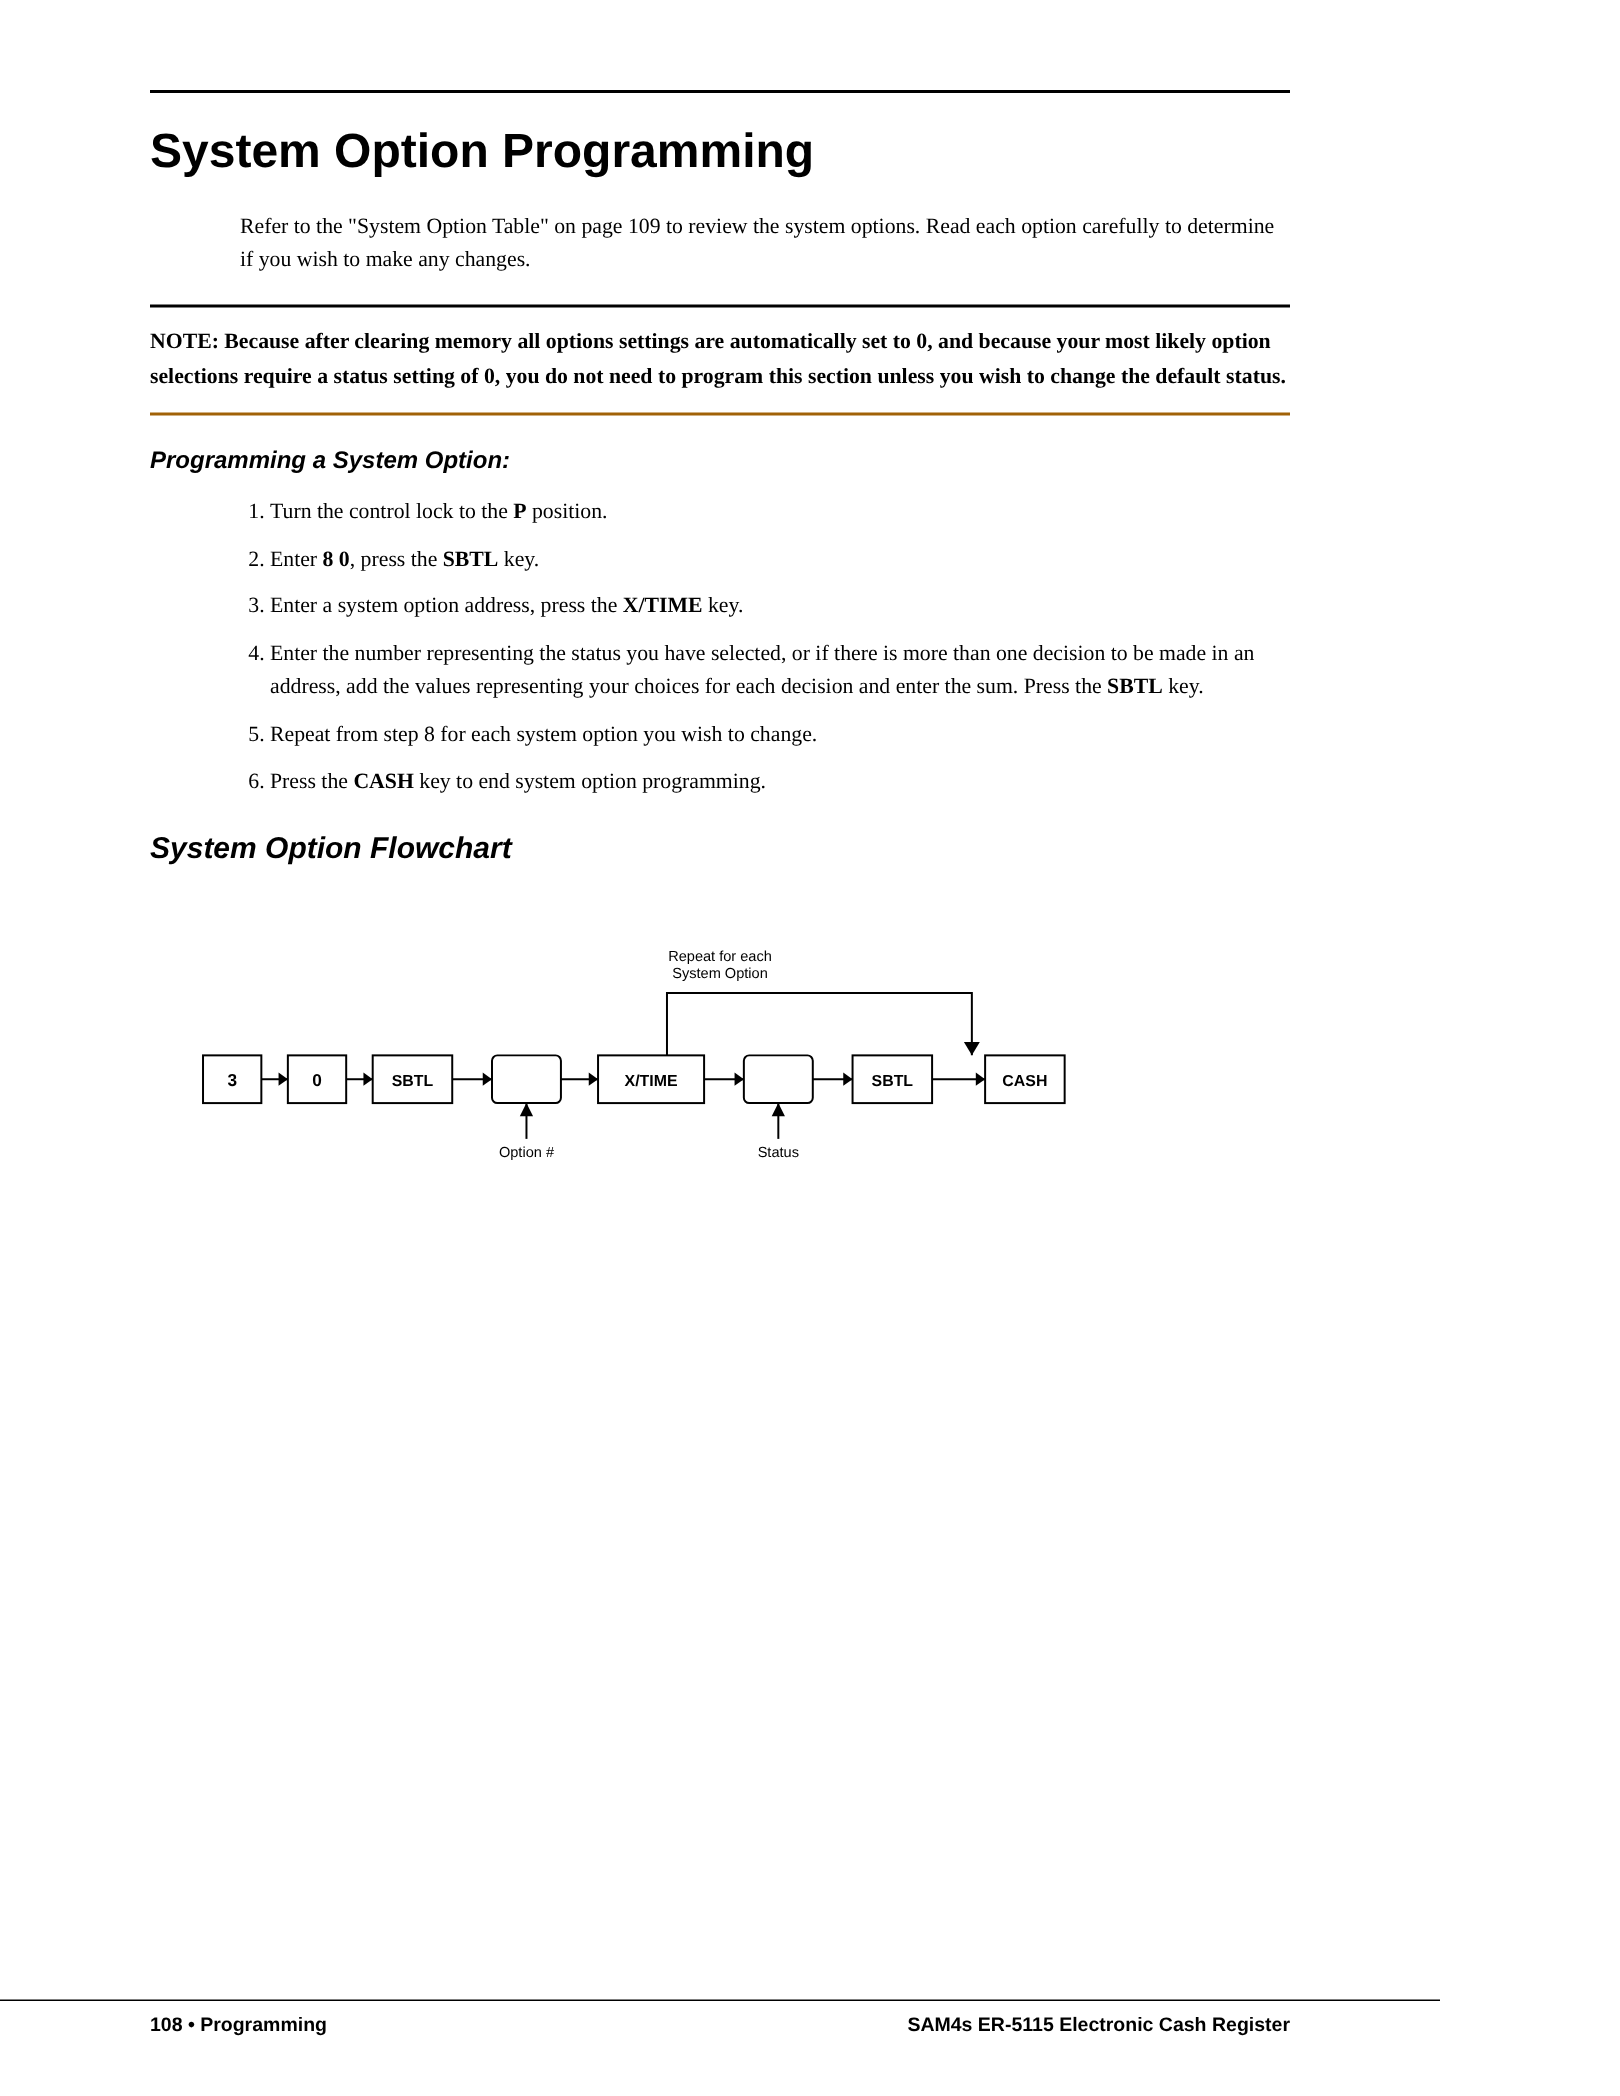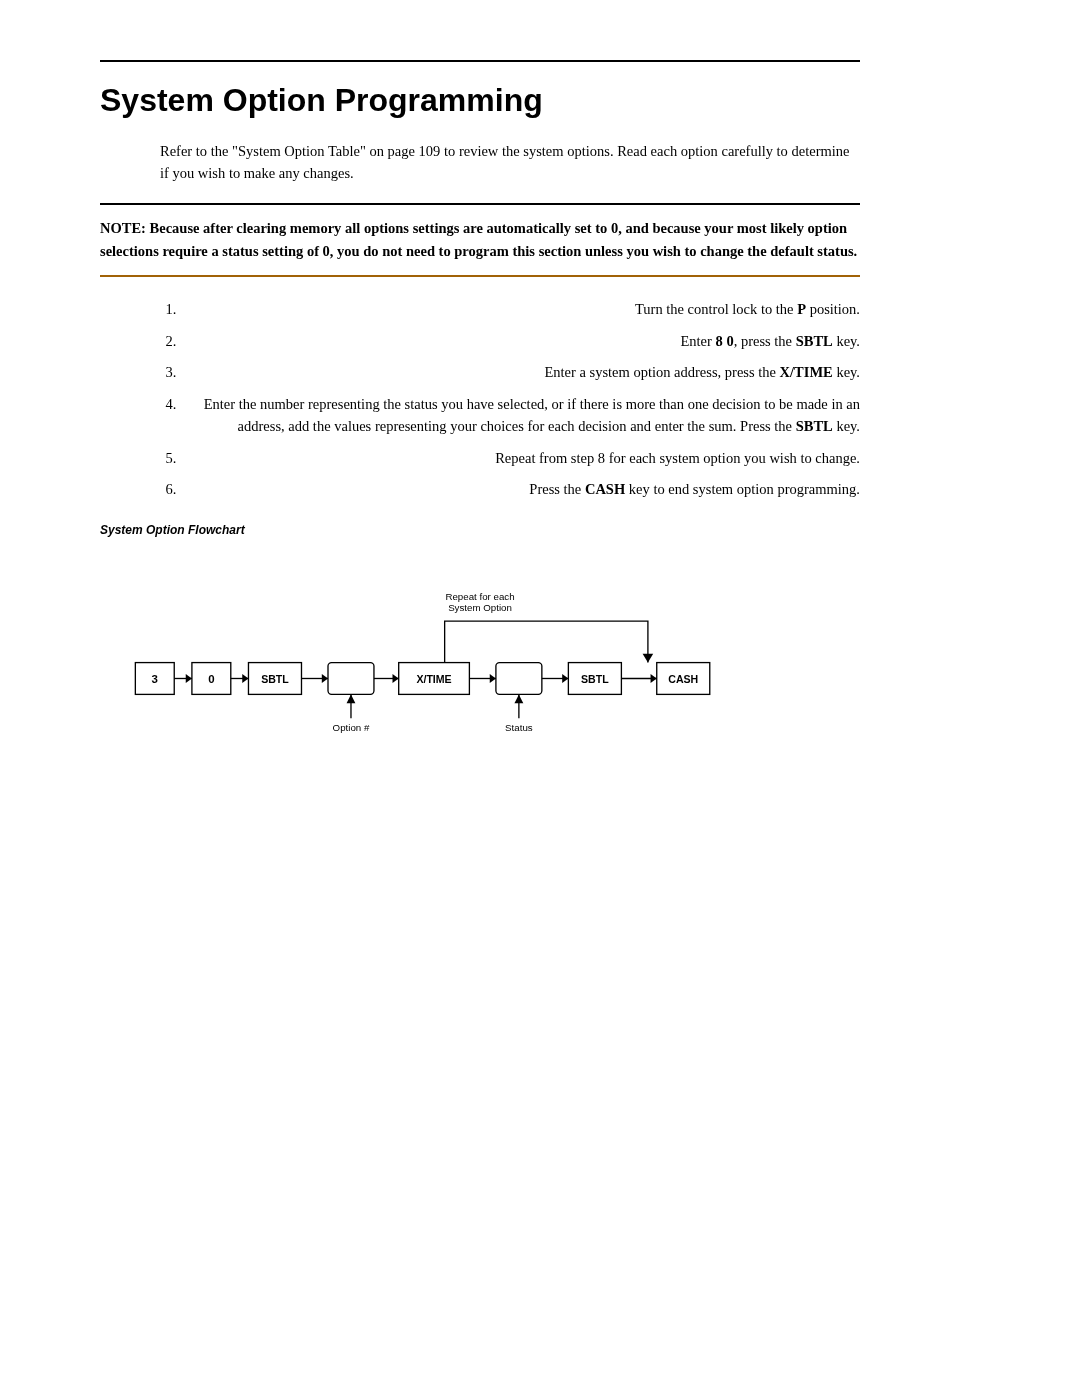--- a/index.html
+++ b/index.html
@@ -59,26 +59,25 @@
 
     .numbered-list {
       margin-left: 80px;
       margin-bottom: 22px;
     }
 
     .numbered-list li {
       margin-bottom: 10px;
       font-size: 14.5px;
       line-height: 1.5;
-      text-align: right;
     }
 
     .flowchart-heading {
       font-family: Arial, Helvetica, sans-serif;
-      font-size: 12px;
+      font-size: 20px;
       font-weight: bold;
       font-style: italic;
       margin-bottom: 30px;
     }
 
     .flowchart-container {
       position: relative;
       width: 100%;
       height: 200px;
       margin-top: 10px;
@@ -120,20 +119,21 @@
   <h1 class="page-title">System Option Programming</h1>
 
   <p class="intro-text">Refer to the "System Option Table" on page 109 to review the system options.  Read each option carefully to determine if you wish to make any changes.</p>
 
   <div class="note-box">
     <p>
       <strong>NOTE:  Because after clearing memory all options settings are automatically set to 0, and because your most likely option selections require a status setting of 0, you do not need to program this section unless you wish to change the default status.</strong>
     </p>
   </div>
 
+  <h2 class="section-heading">Programming a System Option:</h2>
 
   <ol class="numbered-list">
     <li>Turn the control lock to the <strong>P</strong> position.</li>
     <li>Enter <strong>8 0</strong>, press the <strong>SBTL</strong> key.</li>
     <li>Enter a system option address, press the <strong>X/TIME</strong> key.</li>
     <li>Enter the number representing the status you have selected, or if there is more than one decision to be made in an address, add the values representing your choices for each decision and enter the sum.  Press the <strong>SBTL</strong> key.</li>
     <li>Repeat from step 8 for each system option you wish to change.</li>
     <li>Press the <strong>CASH</strong> key to end system option programming.</li>
   </ol>
 
@@ -196,14 +196,18 @@
 
       <line x1="590" y1="103" x2="630" y2="103" stroke="#000" stroke-width="1.5"></line>
       <polygon points="630,103 623,98 623,108" fill="#000"></polygon>
 
       <rect x="630" y="85" width="60" height="36" fill="none" stroke="#000" stroke-width="1.5"></rect>
       <text x="660" y="108" text-anchor="middle" font-family="Arial, sans-serif" font-size="12" font-weight="bold" fill="#000">CASH</text>
 
     </svg>
   </div>
 
+  <div class="footer">
+    <span class="footer-left">108  •  Programming</span>
+    <span class="footer-right">SAM4s ER-5115 Electronic Cash Register</span>
+  </div>
 
 </div>
 
 </body></html>

